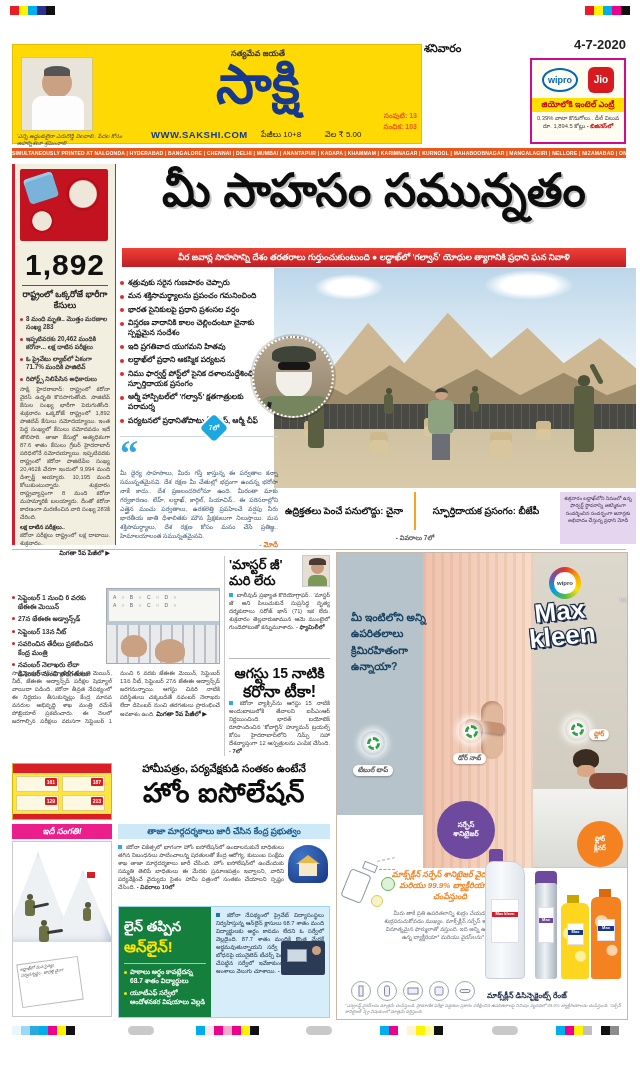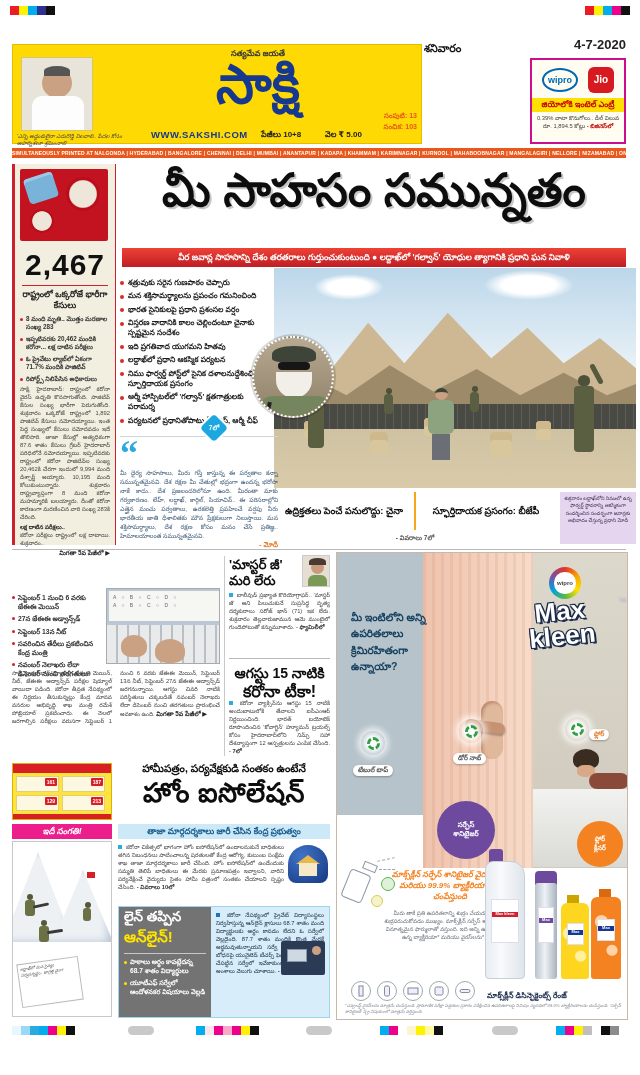--- a/index.html
+++ b/index.html
@@ -15,21 +15,21 @@
   .regstrip .sw { width:9px; height:9px; }
   .reggroup { display:flex; }
   .reggroup .sw { width:9px; height:9px; }
   .regpill { width:26px; height:9px; background:#c9c9c9; border-radius:5px; }
 
   
   .masthead { background:#ffd903; border:1px solid #e3bd00; }
   .logo-te { color:#16388e; font-weight:bold; font-size:54px; line-height:1.0; }
   .motto { font-size:8px; color:#333; font-weight:bold; }
   .site { font-size:9.5px; color:#16388e; font-weight:bold; letter-spacing:.5px; }
-  .mh-meta { font-size:8px; color:#222; font-weight:bold; }
+  .mh-meta { font-size:8px; color:#222; font-weight:normal; }
   .volissue { font-size:7px; color:#e8571c; font-weight:bold; line-height:1.5; text-align:right; }
   .founder-quote { font-size:5.5px; color:#444; font-style:italic; line-height:1.3; }
 
   .cities { background:#e8581c; color:#fff; font-size:5px; font-weight:bold;
             letter-spacing:.2px; line-height:10px; white-space:nowrap; overflow:hidden; text-align:center; }
 
   
   .powerad { background:linear-gradient(180deg,#ffe08a 0%,#f7941e 55%,#ef5a24 100%); border:1px solid #c85a00; overflow:hidden; }
   .powerad .hl { color:#fff95e; font-size:8px; font-weight:bold; line-height:1.2; }
   .powerad .sub { color:#fff; font-size:5.8px; line-height:1.35; }
@@ -130,21 +130,21 @@
   
   .kicker { font-size:10.5px; font-weight:bold; color:#0d0d0d; }
   .iso-hl { font-size:27px; font-weight:bold; color:#0d0d0d; letter-spacing:.5px; }
   .iso-sub { background:#cde9f7; color:#14588c; font-weight:bold; font-size:8.5px; line-height:15px; }
   .house { background:radial-gradient(circle at 35% 30%,#3f74c9,#16377f); border-radius:50% 50% 8px 8px; overflow:hidden; }
   .house .hbody { position:absolute; left:11px; top:18px; width:18px; height:13px; background:#f7e9c8; }
   .house .hroof { position:absolute; left:8px; top:10px; width:0; height:0; border-left:12px solid transparent; border-right:12px solid transparent; border-bottom:9px solid #e8b84b; }
 
   
   .online { display:flex; border:1px solid #9fd3ee; }
-  .online .left { width:92px; background:#737373; padding:2px 5px; }
+  .online .left { width:92px; background:#15803d; padding:12px 5px; }
   .online .hl1 { color:#fff; font-size:13.5px; font-weight:bold; }
   .online .hl2 { color:#ffe400; font-size:15px; font-weight:bold; }
   .online .rule { height:1px; background:rgba(255,255,255,.6); margin:4px 0; }
   .online-bullets { list-style:none; }
   .online-bullets li { font-size:6.6px; font-weight:bold; color:#fff; line-height:1.35; margin:3px 0; padding-left:6px; position:relative; }
   .online-bullets li::before { content:""; position:absolute; left:0; top:3px; width:3px; height:3px; background:#ffe400; border-radius:50%; }
   .online .right { flex:1; background:#d7edfa; padding:5px; }
   .laptop-ph { position:absolute; background:#2b3a55; border-radius:2px; overflow:hidden; }
   .laptop-ph .scr { position:absolute; left:6px; top:8px; width:20px; height:13px; background:#cfd9e4; border:1px solid #8a97a8; }
   .laptop-ph .who { position:absolute; right:4px; top:5px; width:9px; height:9px; background:#caa183; border-radius:50%; }
@@ -231,21 +231,21 @@
   </div>
 
   <div class="abs cities" style="left:12px;top:148px;width:614px;height:10px;">SIMULTANEOUSLY PRINTED AT NALGONDA | HYDERABAD | BANGALORE | CHENNAI | DELHI | MUMBAI | ANANTAPUR | KADAPA | KHAMMAM | KARIMNAGAR | KURNOOL | MAHABOOBNAGAR | MANGALAGIRI | NELLORE | NIZAMABAD | ONGOLE | RAJAHMUNDRY | SRIKAKULAM | TADEPALLIGUDEM | TIRUPATHI | VISAKHAPATNAM | WARANGAL</div>
 
   <div class="abs covidcol" style="left:12px;top:164px;width:104px;height:381px;">
     <div class="abs" style="left:5px;top:5px;width:88px;height:72px;background:#c41320;border-radius:2px;overflow:hidden;">
       <div class="abs" style="left:46px;top:8px;width:34px;height:34px;background:radial-gradient(circle,#efe6da 55%,#b90e1a 60%);border-radius:50%;"></div>
       <div class="abs" style="left:10px;top:40px;width:24px;height:24px;background:radial-gradient(circle,#efe6da 55%,#b90e1a 60%);border-radius:50%;"></div>
       <div class="abs" style="left:6px;top:6px;width:30px;height:26px;background:#7ab3d9;border-radius:4px;transform:rotate(-18deg);box-shadow:inset 0 3px 0 #9cc9e6;"></div>
     </div>
-    <div class="covid-count ctr" style="margin-top:80px;">2,467</div>
+    <div class="covid-count ctr" style="margin-top:80px;">1,892</div>
     <div style="height:1px;background:#cf2030;margin:3px 2px;"></div>
     <div class="covid-sub ctr">రాష్ట్రంలో ఒక్కరోజే భారీగా కేసులు</div>
     <ul class="mini-bullets" style="margin-top:3px;">
         <li><span>8 మంది మృతి.. మొత్తం మరణాల సంఖ్య 283</span></li>
         <li><span>ఇప్పటివరకు 20,462 మందికి కరోనా... లక్ష దాటిన పరీక్షలు</span></li>
         <li><span>ఓ ప్రైవేటు ల్యాబ్‌లో ఏకంగా 71.7% మందికి పాజిటివ్</span></li>
         <li><span>రిపోర్ట్స్ నిలిపేసిన అధికారులు</span></li>
       </ul>
     <div class="smallbody" style="margin-top:3px;">సాక్షి, హైదరాబాద్: రాష్ట్రంలో కరోనా వైరస్ ఉధృతి కొనసాగుతోంది. పాజిటివ్ కేసుల సంఖ్య భారీగా పెరుగుతోంది. శుక్రవారం ఒక్కరోజే రాష్ట్రంలో 1,892 పాజిటివ్ కేసులు నమోదయ్యాయి. ఇంత పెద్ద సంఖ్యలో కేసులు నమోదవడం ఇదే తొలిసారి. తాజా కేసుల్లో అత్యధికంగా 87.6 శాతం కేసులు గ్రేటర్ హైదరాబాద్ పరిధిలోనే నమోదయ్యాయి. ఇప్పటివరకు రాష్ట్రంలో కరోనా పాజిటివ్‌ల సంఖ్య 20,462కి చేరగా ఇందులో 9,994 మంది డిశ్చార్జ్ అయ్యారు. 10,195 మంది కోలుకుంటున్నారు. శుక్రవారం రాష్ట్రవ్యాప్తంగా 8 మంది కరోనా మహమ్మారికి బలయ్యారు. దీంతో కరోనా కారణంగా మరణించిన వారి సంఖ్య 283కి చేరింది.</div>
     <div class="smallbody bold" style="margin-top:2px;color:#222;">లక్ష దాటిన పరీక్షలు..</div>

